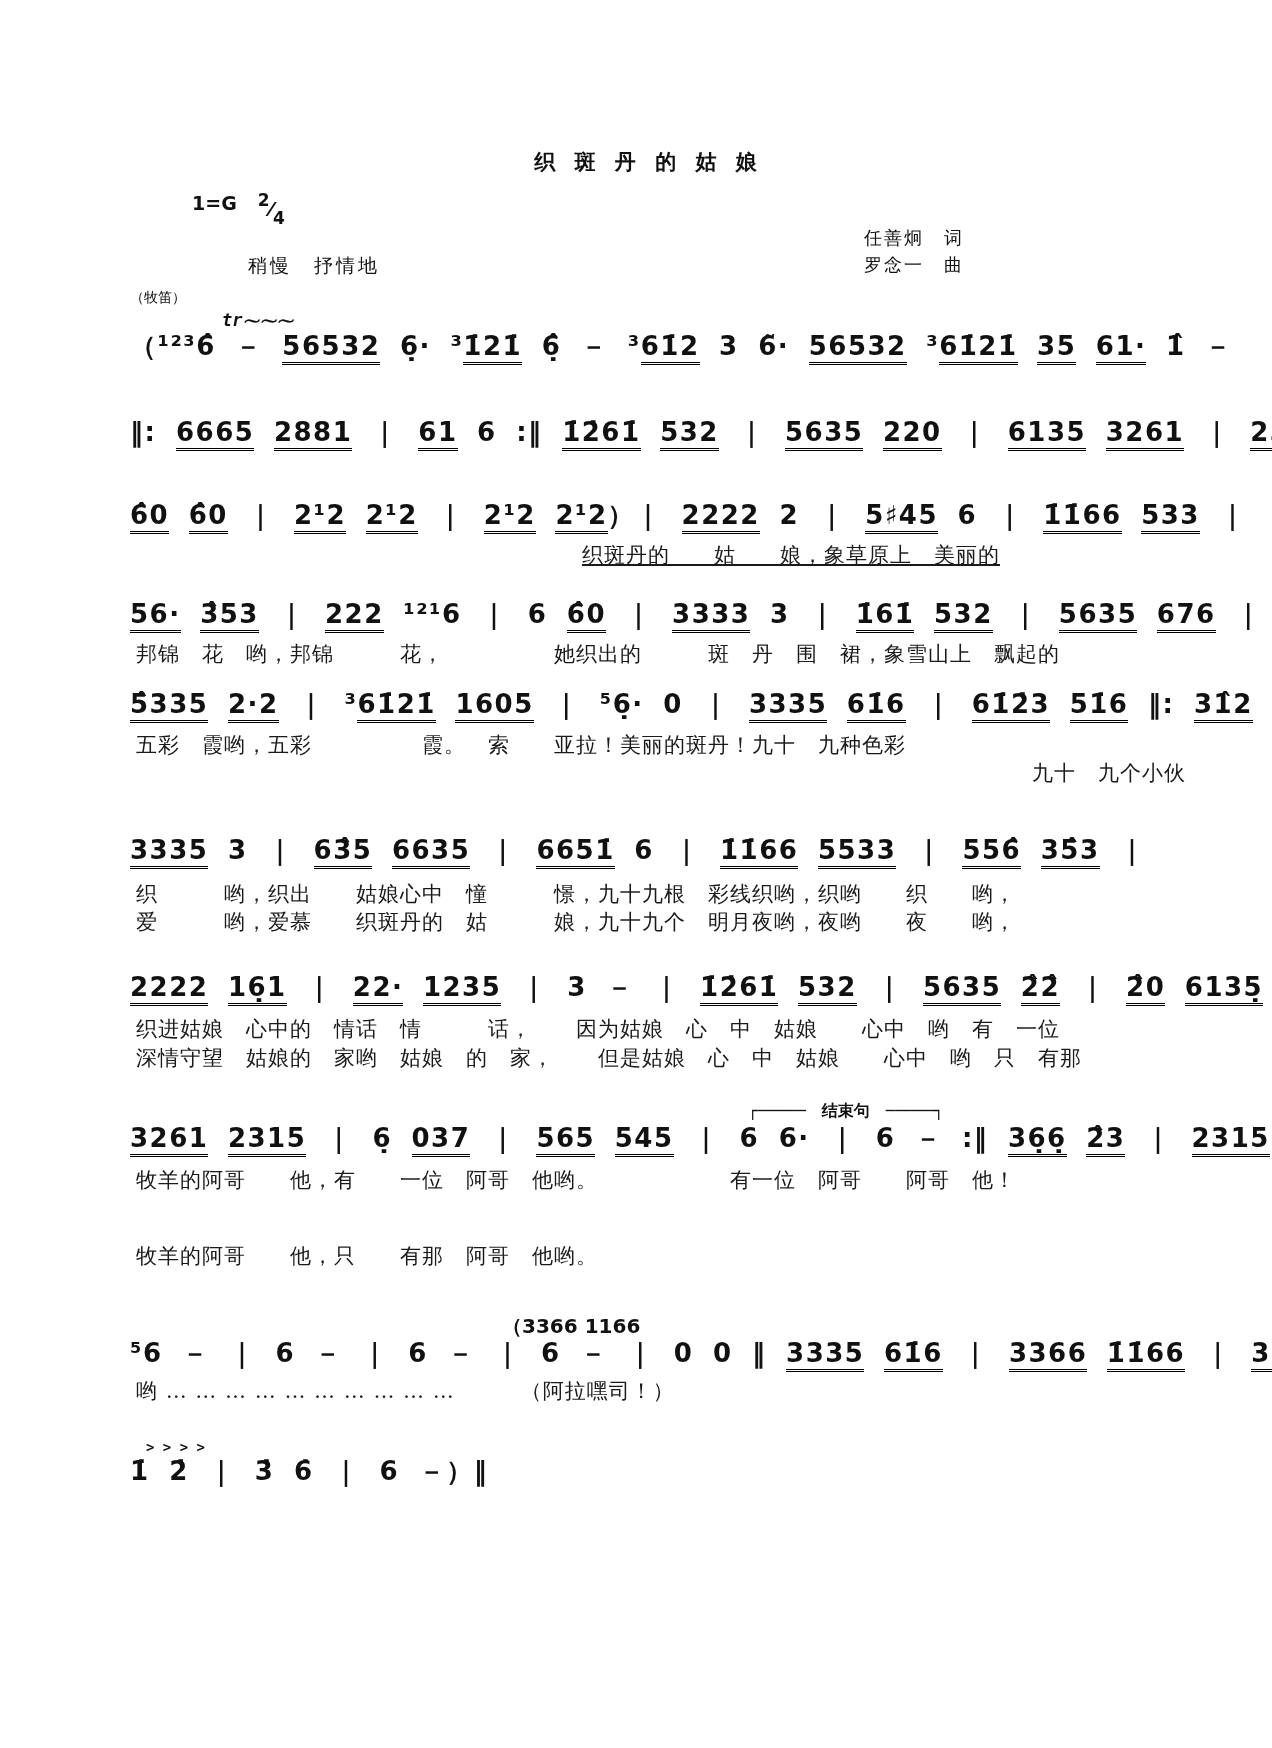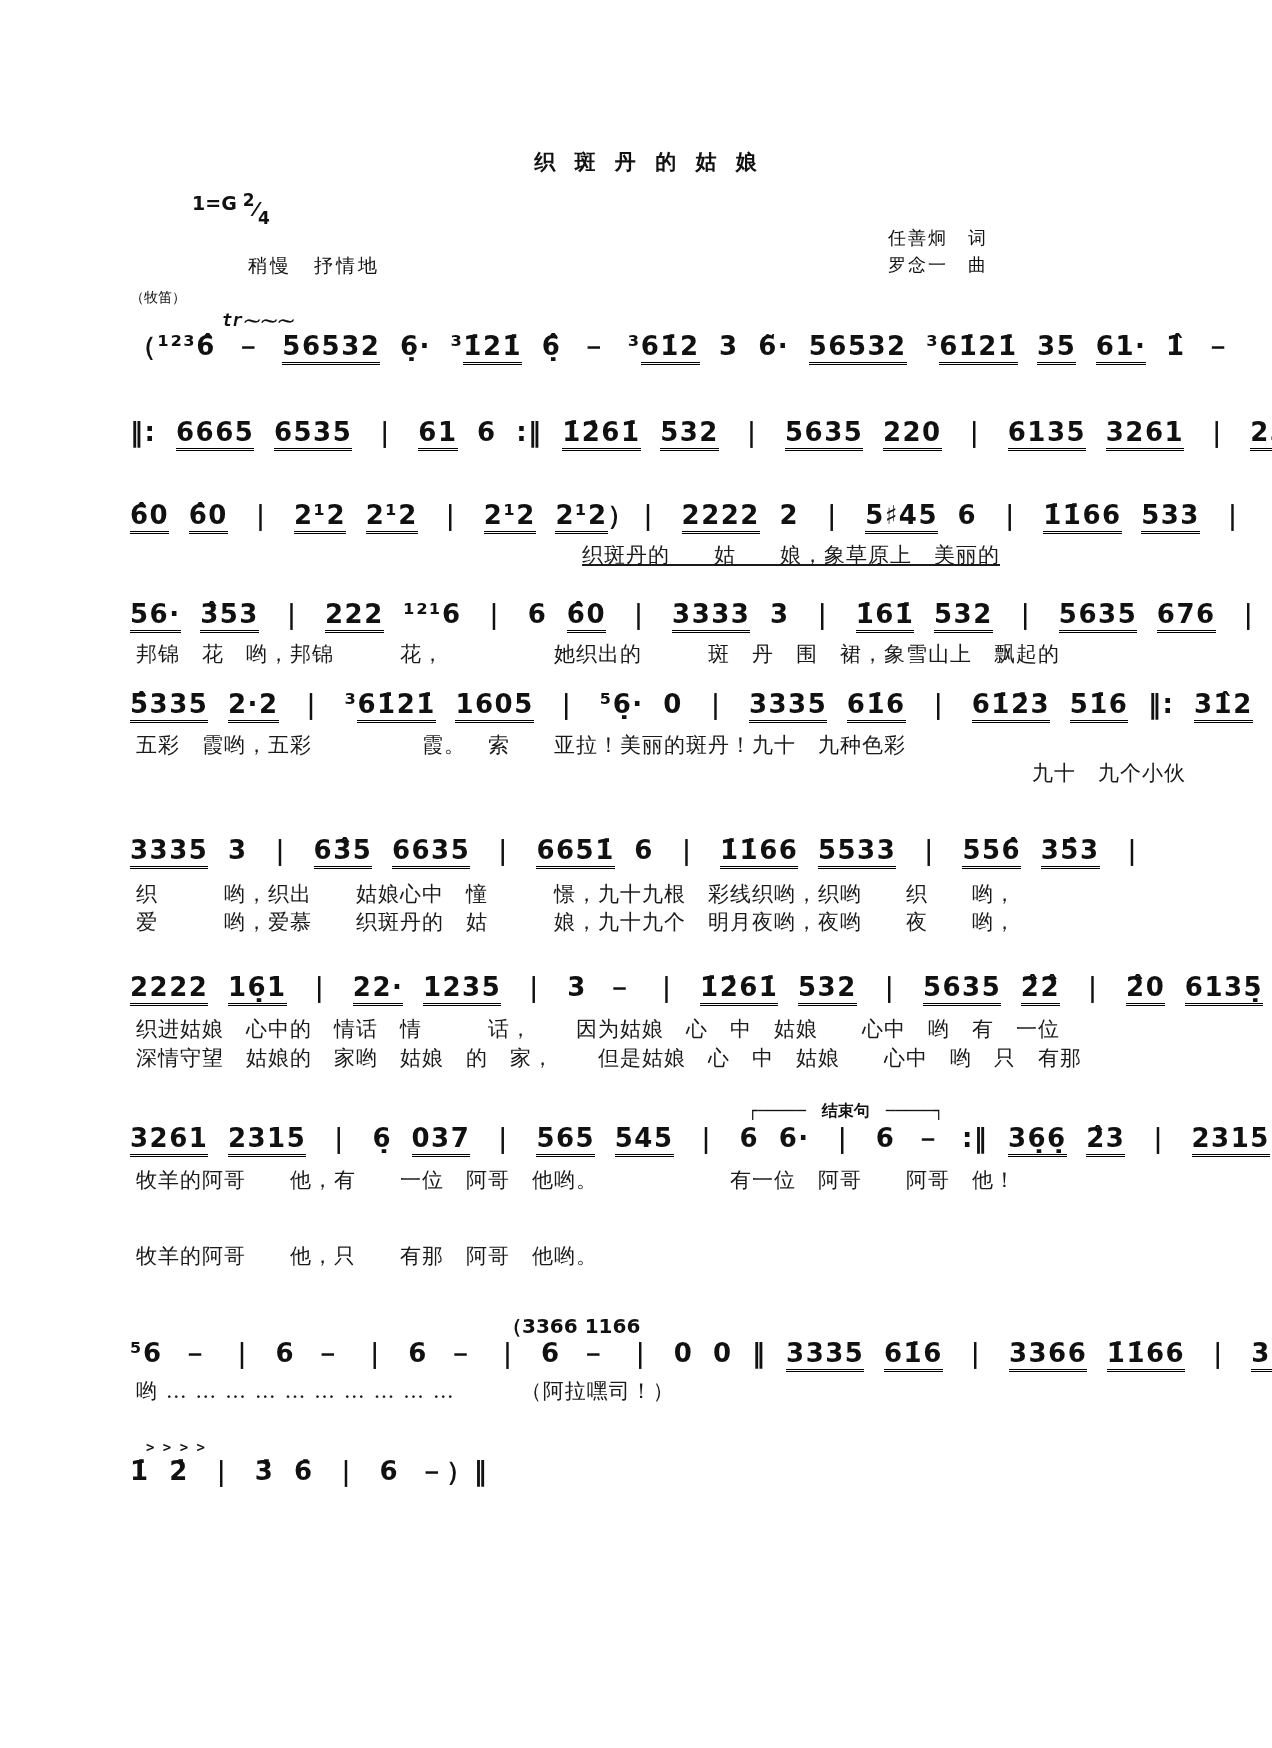--- a/index.html
+++ b/index.html
@@ -5,28 +5,28 @@
   html,body{margin:0;padding:0;}
   body{
     width:1272px;height:1748px;background:#ffffff;color:#111;
     font-family:"DejaVu Sans",sans-serif;overflow:hidden;position:relative;
   }
   .page{padding:148px 105px 0 130px;position:relative;}
   .title{
     text-align:center;font-size:21px;font-weight:bold;letter-spacing:6px;
     font-family:"DejaVu Serif","Liberation Serif",serif;
   }
-  .key-row{margin:16px 0 0 62px;font-size:19px;font-weight:bold;display:flex;align-items:flex-start;gap:6px;}
+  .key-row{margin:16px 0 0 62px;font-size:19px;font-weight:bold;display:flex;align-items:flex-start;gap:21px;}
   .frac{font-size:15px;line-height:1;}
   .frac sup{font-size:17px;vertical-align:10px;}
   .frac .slash{font-size:20px;}
   .frac sub{font-size:17px;vertical-align:-8px;}
   .tempo{margin:26px 0 0 118px;font-size:19px;letter-spacing:3px;font-family:"DejaVu Serif",serif;}
   .cue{margin:10px 0 0 0;font-size:14px;font-family:"DejaVu Serif",serif;}
-  .credits{position:absolute;top:224px;right:284px;text-align:left;font-size:18px;
+  .credits{position:absolute;top:224px;right:308px;text-align:left;font-size:18px;
     font-family:"DejaVu Serif",serif;line-height:1.5;letter-spacing:2px;}
   .sline{position:relative;}
   .ann{font-size:15px;font-weight:bold;font-style:italic;min-height:0;line-height:1.1;
     font-family:"DejaVu Sans Mono",monospace;}
   .notes{
     font-size:26px;font-weight:bold;letter-spacing:1.5px;word-spacing:9px;
     white-space:nowrap;line-height:1.25;
   }
   .notes u{text-decoration:none;border-bottom:3px double #000;padding-bottom:1px;}
   .lyr{
@@ -80,21 +80,21 @@
   </div>
 
   <div class="cue">（牧笛）</div>
 
   <div class="sline sl1">
     <div class="ann">tr⁓⁓⁓</div>
     <div class="notes">（¹²³6̂ － <u>56532</u> 6̣· ³<u>1̇21̇</u> 6̣̂ － ³<u>61̇2</u> 3 6̃· <u>56532</u> ³<u>61̇21̇</u> <u>35</u> <u>61·</u> 1̂ －</div>
   </div>
 
   <div class="sline sl2">
-    <div class="notes">‖: <u>6665</u> <u>6535</u> ｜ <u>61</u> 6 :‖ <u>1̇2̇61̇</u> <u>532</u> ｜ <u>5635</u> <u>220</u> ｜ <u>6135</u> <u>3261</u> ｜ <u>2315</u> 6 ｜</div>
+    <div class="notes">‖: <u>6665</u> <u>2881</u> ｜ <u>61</u> 6 :‖ <u>1̇2̇61̇</u> <u>532</u> ｜ <u>5635</u> <u>220</u> ｜ <u>6135</u> <u>3261</u> ｜ <u>2315</u> 6 ｜</div>
   </div>
 
   <div class="sline sl3">
     <div class="notes"><u>6̂0</u> <u>6̂0</u> ｜ <u>2¹2</u> <u>2¹2</u> ｜ <u>2¹2</u> <u>2¹2</u>）｜ <u>2222</u> 2 ｜ <u>5♯45</u> 6 ｜ <u>1̇1̇66</u> <u>533</u> ｜</div>
     <div class="lyr">织斑丹的　　姑　　娘，象草原上　美丽的</div>
   </div>
 
   <div class="sline sl4">
     <div class="notes"><u>56·</u> <u>3̂53</u> ｜ <u>222</u> ¹²¹6 ｜ 6 <u>6̂0</u> ｜ <u>3333</u> 3 ｜ <u>1̇61̇</u> <u>532</u> ｜ <u>5635</u> <u>676</u> ｜</div>
     <div class="lyr">邦锦　花　哟，邦锦　　　花，　　　　　她织出的　　　斑　丹　围　裙，象雪山上　飘起的</div>

